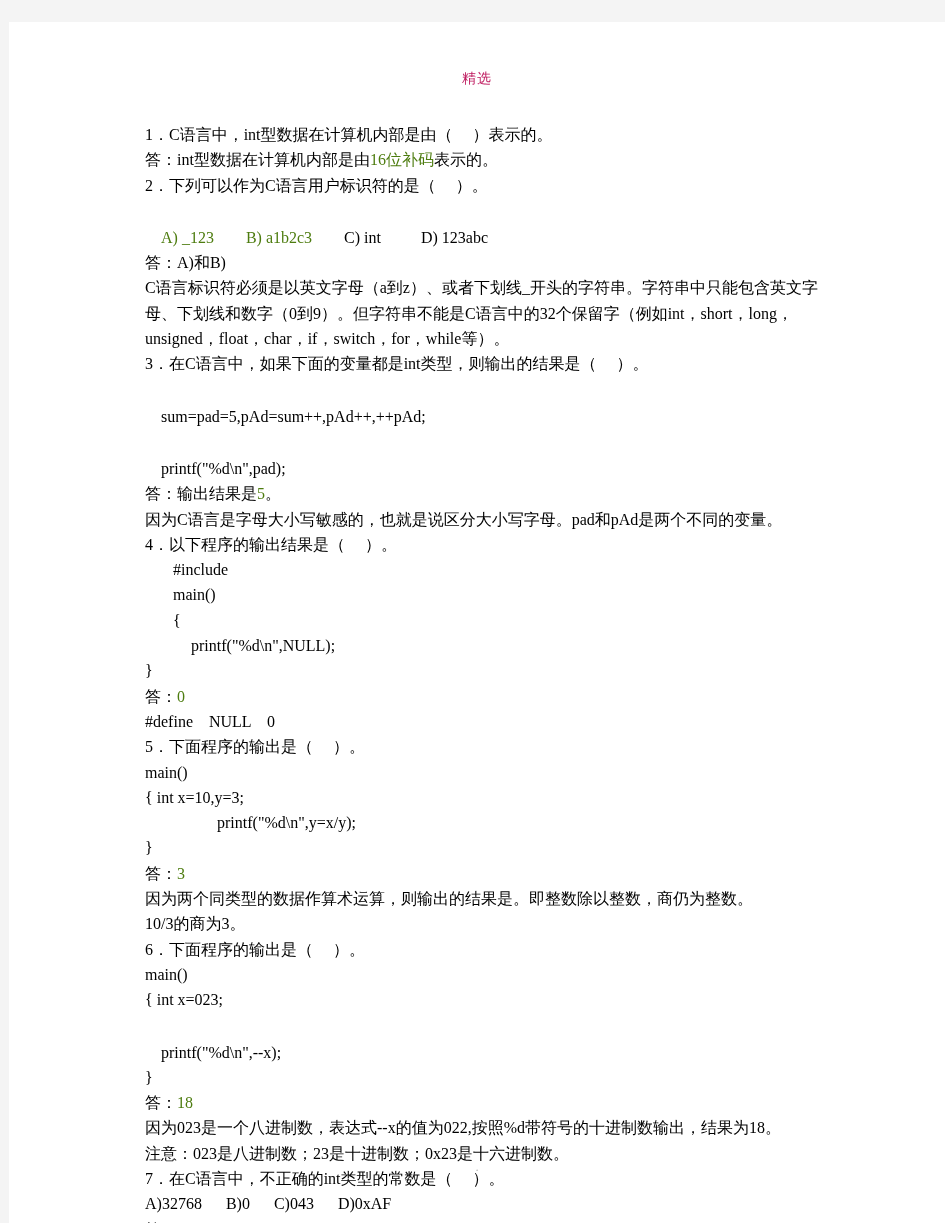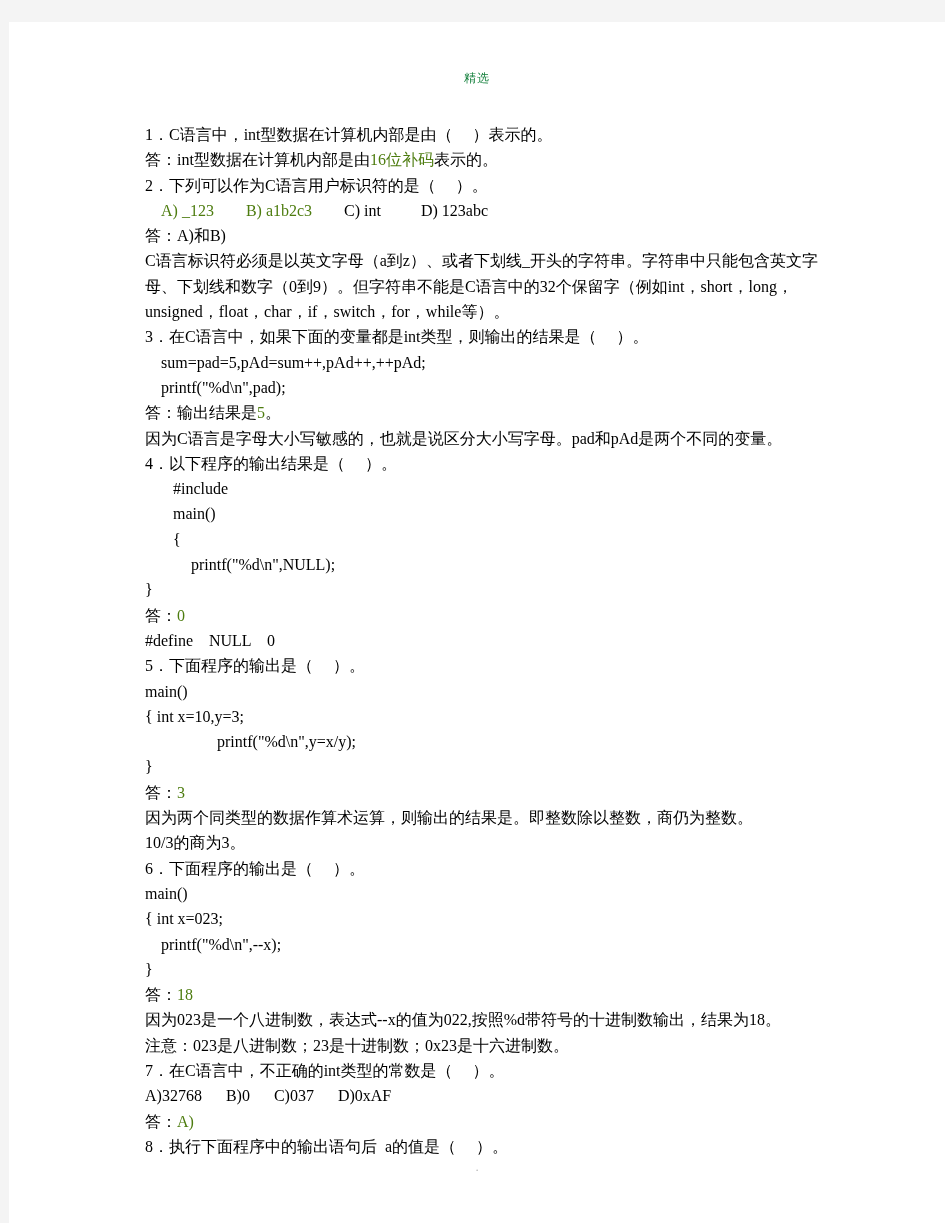--- a/index.html
+++ b/index.html
@@ -23,22 +23,22 @@
     background: #ffffff;
     box-sizing: border-box;
   }
   .header-watermark {
     position: absolute;
     left: 0;
     top: 48px;
     width: 100%;
     text-align: center;
     font-family: "Liberation Sans", "DejaVu Sans", sans-serif;
-    font-size: 12px;
-    color: #15803d;
+    font-size: 14px;
+    color: #be185d;
     letter-spacing: 1px;
   }
   .footer-mark {
     position: absolute;
     left: 0;
     bottom: 48px;
     width: 100%;
     text-align: center;
     font-family: "Liberation Serif", serif;
     font-size: 13px;
@@ -56,21 +56,21 @@
     color: #000000;
     white-space: pre-wrap;
     word-break: break-word;
   }
   .ln.cjk {
     font-family: "Liberation Serif", "DejaVu Serif", serif;
   }
   .red {
     color: #4d7c0f;
   }
-  .i1 { padding-left: 16px; }
+  .i1 { padding-left: 16px; margin-top: 27px; }
   .i2 { padding-left: 28px; }
   .i3 { padding-left: 46px; }
   .i4 { padding-left: 72px; }
 </style>
 </head>
 <body>
 
 <div class="page">
 
   <div class="header-watermark">精选</div>
@@ -105,20 +105,20 @@
       <div class="ln cjk"><span>10/3的商为3。</span></div>
       <div class="ln cjk"><span>6．下面程序的输出是（     ）。</span></div>
       <div class="ln cjk"><span>main()</span></div>
       <div class="ln cjk"><span>{ int x=023;</span></div>
       <div class="ln cjk i1"><span>printf("%d\n",--x);</span></div>
       <div class="ln cjk"><span>}</span></div>
       <div class="ln cjk"><span>答：</span><span class="red">18</span></div>
       <div class="ln cjk"><span>因为023是一个八进制数，表达式--x的值为022,按照%d带符号的十进制数输出，结果为18。</span></div>
       <div class="ln cjk"><span>注意：023是八进制数；23是十进制数；0x23是十六进制数。</span></div>
       <div class="ln cjk"><span>7．在C语言中，不正确的int类型的常数是（     ）。</span></div>
-      <div class="ln cjk"><span>A)32768      B)0      C)037      D)0xAF</span></div>
+      <div class="ln cjk"><span>A)32768      B)0      C)043      D)0xAF</span></div>
       <div class="ln cjk"><span>答：</span><span class="red">A)</span></div>
       <div class="ln cjk"><span>8．执行下面程序中的输出语句后  a的值是（     ）。</span></div>
     </div>
 
   <div class="footer-mark">.</div>
 
 </div>
 
 </body></html>

